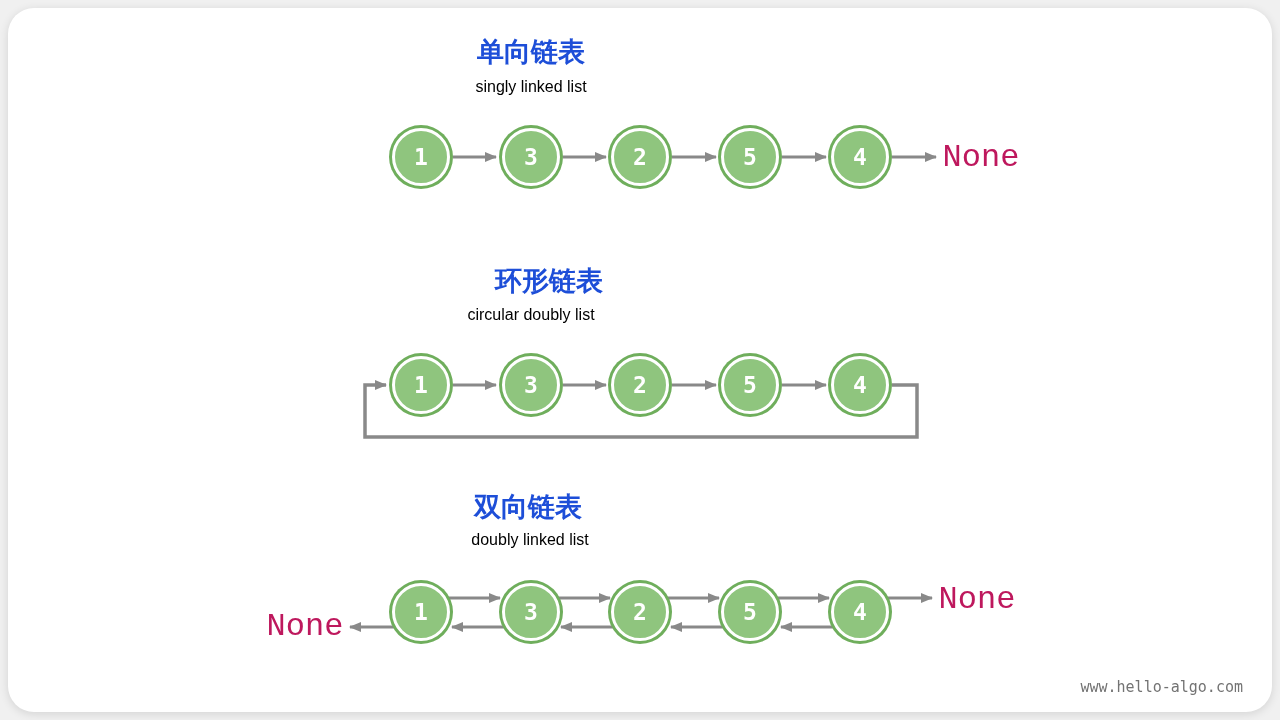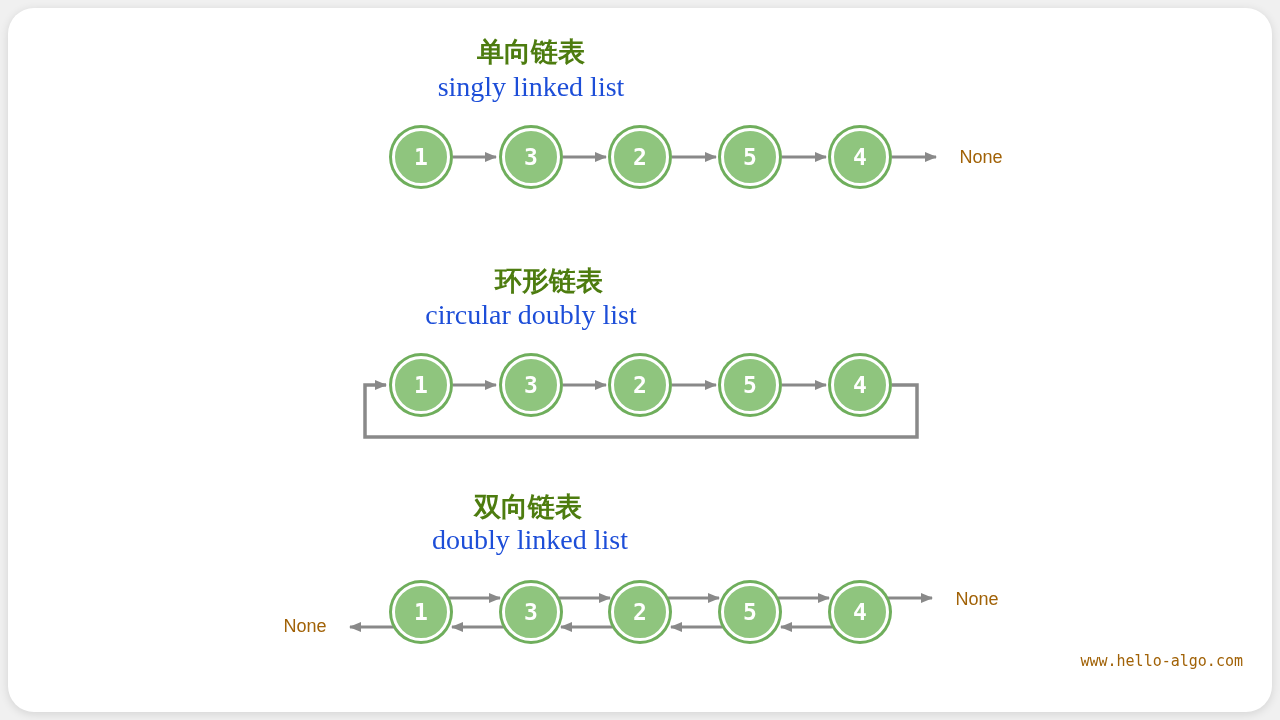--- a/index.html
+++ b/index.html
@@ -11,45 +11,45 @@
   }
   .card {
     position:absolute; left:8px; top:8px; width:1264px; height:704px;
     background:#ffffff; border-radius:26px;
     box-shadow:0 2px 10px rgba(0,0,0,0.12);
   }
   .layer { position:absolute; left:0; top:0; width:1280px; height:720px; pointer-events:none; }
   .sec-title {
     position:absolute; transform:translate(-50%,-50%);
     font-family:"DejaVu Sans", sans-serif; font-weight:bold;
-    font-size:27px; color:#4d7c0f; white-space:nowrap;
+    font-size:27px; color:#1d4ed8; white-space:nowrap;
   }
   .sec-sub {
     position:absolute; transform:translate(-50%,-50%);
-    font-family:Liberation Serif, serif;
-    font-size:28px; color:#1d4ed8; white-space:nowrap;
+    font-family:Liberation Sans, sans-serif;
+    font-size:16px; color:#000000; white-space:nowrap;
   }
   .node {
     position:absolute; transform:translate(-50%,-50%);
     width:52px; height:52px; border-radius:50%;
     background:#8fc57e; border:3px solid #ffffff;
     box-shadow:0 0 0 3px #6fae5c;
     display:flex; align-items:center; justify-content:center;
     color:#ffffff; font-family:"DejaVu Sans Mono", monospace;
     font-size:23px; font-weight:600; z-index:3;
   }
   .none-label {
     position:absolute; transform:translate(-50%,-50%);
-    font-family:Liberation Sans, sans-serif;
-    font-size:18px; color:#a16207; white-space:nowrap;
+    font-family:Liberation Mono, monospace;
+    font-size:32px; color:#be185d; white-space:nowrap;
   }
   .watermark {
-    position:absolute; right:37px; top:652px;
+    position:absolute; right:37px; top:678px;
     font-family:"DejaVu Sans Mono", monospace;
-    font-size:15px; color:#a16207; white-space:nowrap;
+    font-size:15px; color:#737373; white-space:nowrap;
   }
   svg .arrow { stroke:#898989; stroke-width:3.2; fill:none; }
   svg .loop  { stroke:#898989; stroke-width:3.5; fill:none; }
 </style>
 </head>
 <body>
 
 <div class="card"></div>
 
 <svg class="layer" viewBox="0 0 1280 720" xmlns="http://www.w3.org/2000/svg">

